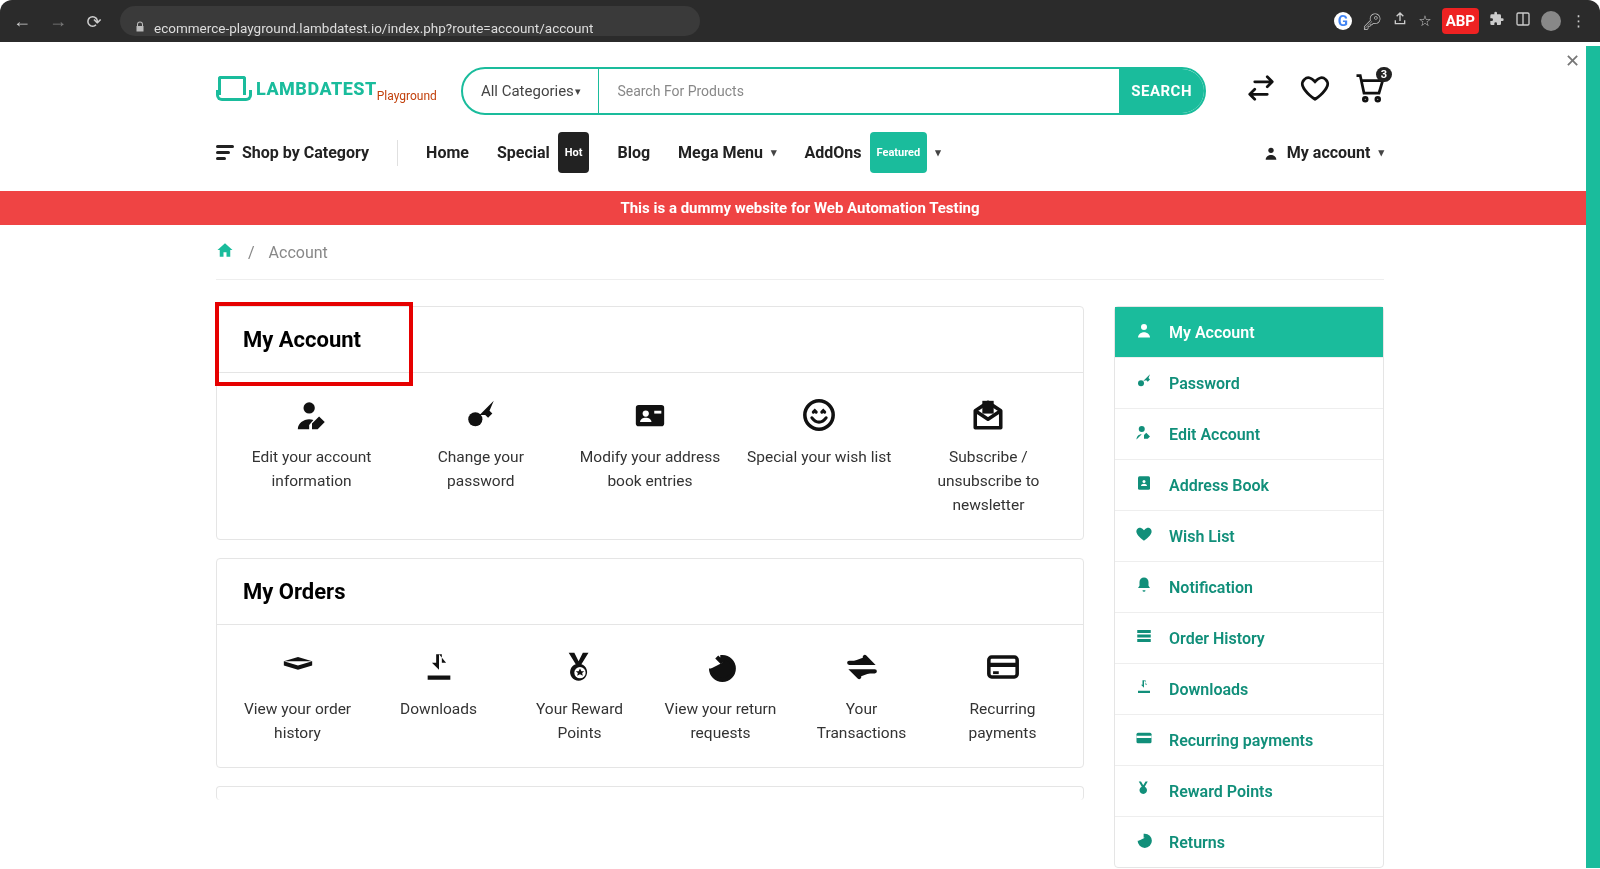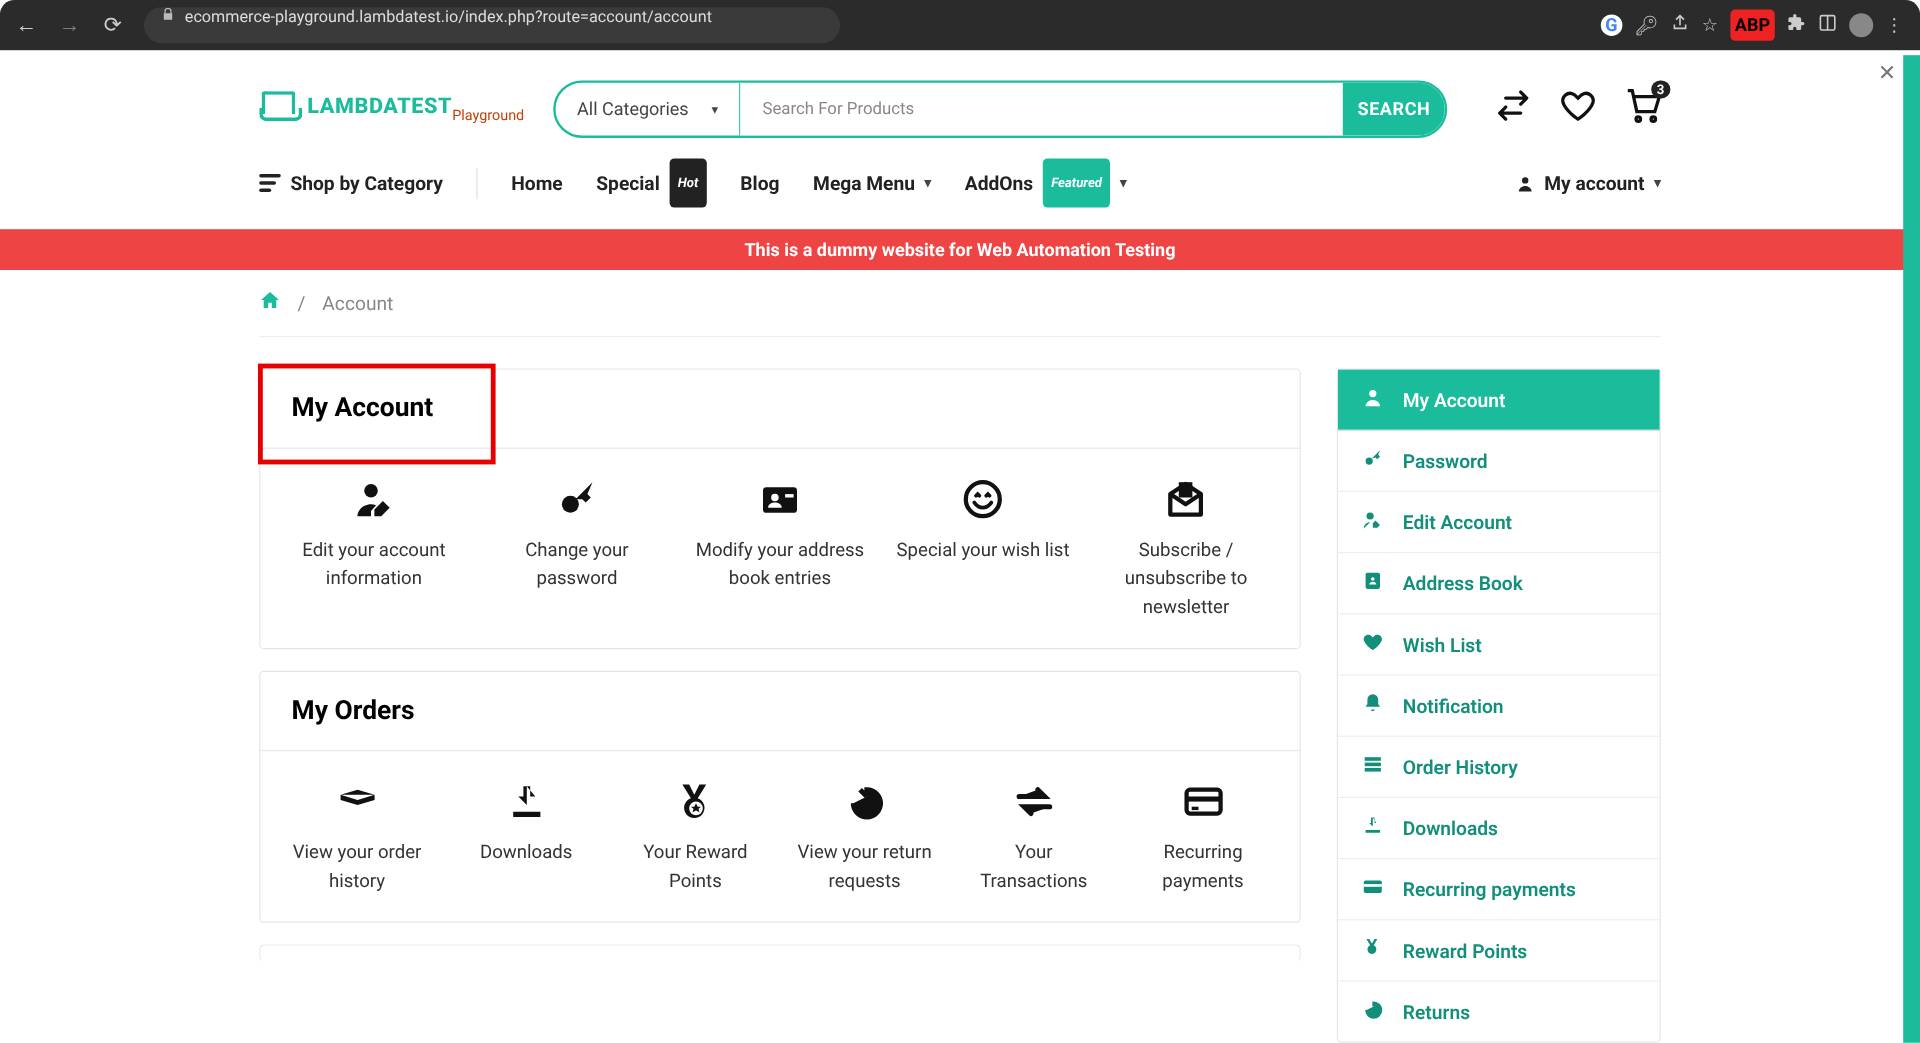--- a/index.html
+++ b/index.html
@@ -1,57 +1,57 @@
 <!DOCTYPE html>
 <html><head>
 <meta charset="utf-8">
 <style>
   * { margin: 0; padding: 0; box-sizing: border-box; font-family: -apple-system, BlinkMacSystemFont, "Segoe UI", Roboto, Helvetica, Arial, sans-serif; }
   body { background: #fff; width: 1600px; }
   
   .chrome { background: #2b2b2b; height: 42px; display: flex; align-items: center; padding: 0 8px; color: #ccc; gap: 8px; border-top-left-radius: 12px; border-top-right-radius: 12px;}
   .chrome .nav-icon { width: 28px; text-align: center; font-size: 18px; }
-  .chrome .url-pill { flex: 0 0 auto; display: flex; align-items: flex-start; background: #3a3a3a; border-radius: 20px; height: 30px; padding: 0 14px; color: #ddd; font-size: 13.5px; gap: 8px; margin-left: 4px; width: 580px;}
+  .chrome .url-pill { flex: 0 0 auto; display: flex; align-items: flex-end; background: #3a3a3a; border-radius: 20px; height: 30px; padding: 0 14px; color: #ddd; font-size: 13.5px; gap: 8px; margin-left: 4px; width: 580px;}
   .chrome .spacer { flex: 1; }
   .chrome .ext { display: flex; align-items: center; gap: 10px; padding-right: 6px; }
   .chrome .ext span { font-size: 15px; }
-  .abp { background: #e22; color: #000000; font-size: 10px; font-weight: 700; padding: 4px 4px; border-radius: 4px; }
+  .abp { background: #e22; color: #ffffff; font-size: 10px; font-weight: 700; padding: 4px 4px; border-radius: 4px; }
   .g-badge { display:inline-flex; width:18px; height:18px; border-radius:50%; background:#fff; color:#4285F4; font-weight:700; font-size:12px; align-items:center; justify-content:center;}
   .avatar-sm { width:20px; height:20px; border-radius:50%; background:#888; display:inline-block; }
 
   
   .page { position: relative; width: 100%; background: #fff; padding-top: 4px; }
   .page::after { content:""; position:absolute; right:0; top:4px; bottom:-520px; width:14px; background:#1abc9c; }
   .close-x { position:absolute; right:20px; top:8px; font-size:18px; color:#777;}
   .content { width: 1168px; margin: 0 auto; }
 
   
   .top-row { display:flex; align-items:center; gap:24px; padding-top:18px; height:72px;}
   .logo { display:flex; align-items:center; gap:6px; }
   .logo-mark { width:34px; height:30px; position:relative; }
   .logo-mark::before { content:""; position:absolute; left:2px; top:0; width:22px; height:16px; border:3px solid #1abc9c; border-bottom:none; border-radius:3px 3px 0 0;}
   .logo-mark::after { content:""; position:absolute; left:0; top:14px; width:30px; height:8px; border:3px solid #1abc9c; border-top:none; border-radius:0 0 6px 6px;}
   .logo-text { display:flex; flex-direction:row; line-height:1; }
   .logo-text .line1 { font-weight:800; font-size:18px; color:#1abc9c; letter-spacing:0.5px;}
   .logo-text .line2 { font-size:12px; color:#c2410c; align-self:flex-end;margin-top:10px; }
   .searchbar { flex:1; display:flex; height:48px; border:2px solid #1abc9c; border-radius:28px; overflow:hidden; min-width:600px; max-width:800px;}
-  .searchbar .cat { display:flex; align-items:center; padding:0 18px; font-size:15px; color:#444; gap:19px; border-right:1px solid #1abc9c; }
+  .searchbar .cat { display:flex; align-items:center; padding:0 18px; font-size:15px; color:#444; gap:1px; border-right:1px solid #1abc9c; }
   .searchbar input { flex:1; border:none; outline:none; font-size:14px; padding:0 18px; color:#555; }
   .searchbar input::placeholder { color:#888; }
   .searchbar .btn { background:#1abc9c; color:#fff; font-weight:700; font-size:15px; border:none; padding:0 12px; letter-spacing:0.5px;}
   .hdr-icons { display:flex; align-items:center; gap:24px; margin-left:16px;}
   .hdr-icon { font-size:28px; color:#222; position:relative; }
   .hdr-icon svg { width:30px; height:30px; }
   .badge-num { position:absolute; top:-6px; right:-8px; background:#222; color:#fff; font-size:11px; border-radius:10px; padding:1px 5px; font-weight:700;}
 
   
   .nav-row { display:flex; align-items:center; gap:28px; padding: 14px 0 14px 0; font-size:16px; font-weight:700; color:#222;}
   .nav-row .sep { width:1px; height:26px; background:#e0e0e0; }
   .nav-item { display:flex; align-items:center; gap:8px; cursor:pointer; font-weight:700;}
-  .tag { font-size:11px; font-weight:700; padding:14px 7px; border-radius:4px;font-style:italic; }
+  .tag { font-size:11px; font-weight:700; padding:14px 7px; border-radius:4px; }
   .tag.hot { background:#222; color:#fff; }
   .tag.feat { background:#1abc9c; color:#fff; }
   .caret { font-size:11px; color:#444; }
   .hamb { display:inline-flex; flex-direction:column; gap:3px; }
   .hamb span { width:18px; height:3px; background:#222; border-radius:2px; }
   .hamb span:nth-child(2){ width:14px;}
   .hamb span:nth-child(3){ width:10px;}
 
   
   .banner { background:#ef4444; color:#fff; text-align:center; font-weight:700; font-size:15px; padding:8px 0; width:100%; margin-top:4px;}

